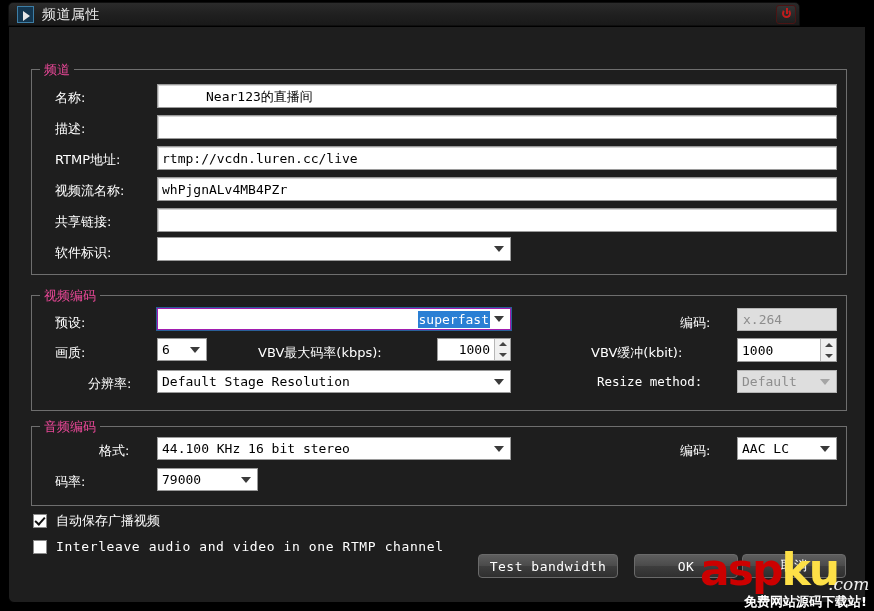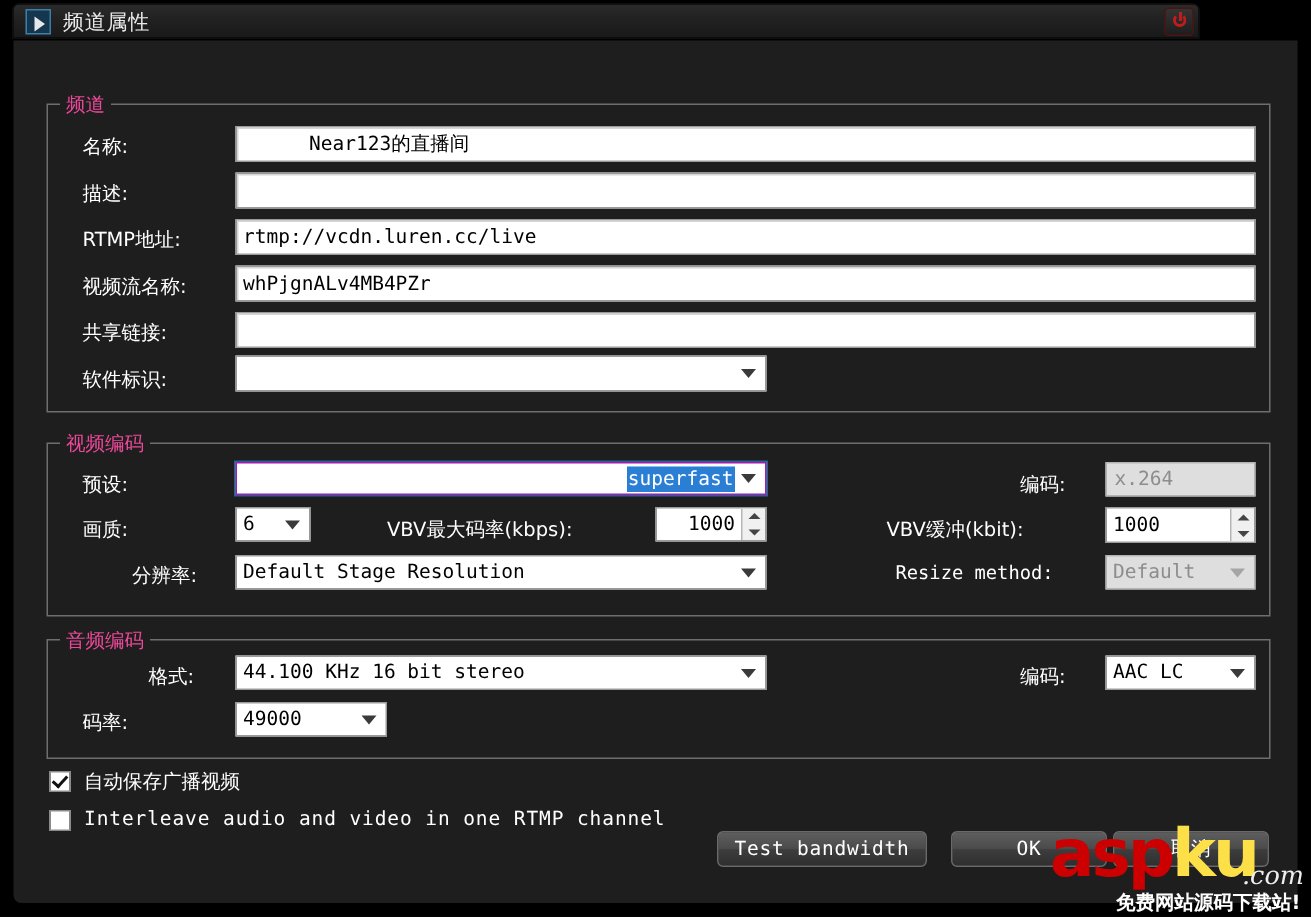--- a/index.html
+++ b/index.html
@@ -423,21 +423,21 @@
     </div>
 
     <div class="lbl" style="left:46px; top:415px;margin-left:44px;">格式:</div>
     <div class="combo" style="left:148px; top:410px; width:354px; height:23px;">
       <span>44.100 KHz 16 bit stereo</span>
       <span class="arrow"></span>
     </div>
 
     <div class="lbl" style="left:46px; top:446px;">码率:</div>
     <div class="combo" style="left:148px; top:441px; width:101px; height:23px;">
-      <span>49000</span>
+      <span>79000</span>
       <span class="arrow"></span>
     </div>
 
     <div class="lbl" style="left:671px; top:415px;">编码:</div>
     <div class="combo" style="left:728px; top:410px; width:100px; height:23px;">
       <span>AAC LC</span>
       <span class="arrow"></span>
     </div>
 
     <div class="cbrow" style="left:24px; top:512px;">

